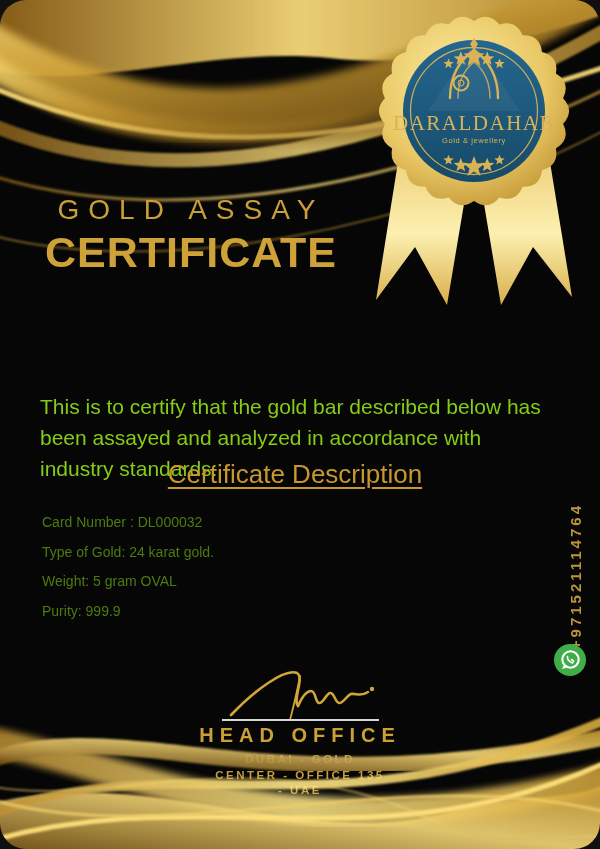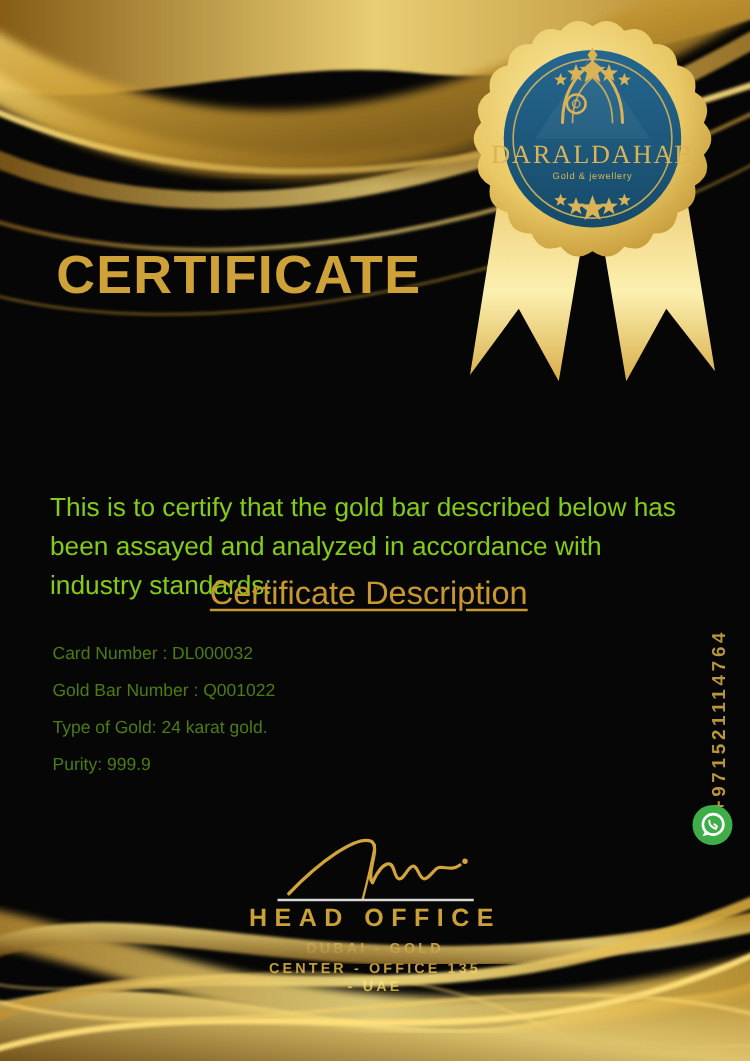--- a/index.html
+++ b/index.html
@@ -1,19 +1,20 @@
 <!DOCTYPE html>
 <html><head>
 <meta charset="utf-8">
 <style>
   html,body{margin:0;padding:0;background:#101010;}
   .page{
     position:relative;width:600px;height:849px;overflow:hidden;
     background:#060606;font-family:"Liberation Sans",sans-serif;
     margin:0 auto;
+    border-radius:26px;
   }
   .decor{position:absolute;left:0;pointer-events:none;}
   .decor.top{top:0;}
   .decor.bottom{bottom:0;}
 
   .title-block{position:absolute;left:25px;top:194px;width:332px;text-align:center;}
   .title-eyebrow{
     color:#C99F36;font-size:28px;letter-spacing:9px;font-weight:400;white-space:nowrap;
   }
   .title-main{
@@ -134,33 +135,34 @@
         <polygon points="460.8,157.8 462.7,162.7 467.9,162.9 463.8,166.2 465.2,171.3 460.8,168.4 456.4,171.3 457.8,166.2 453.7,162.9 458.9,162.7"></polygon>
         <polygon points="474.0,156.0 476.7,163.3 484.5,163.6 478.4,168.4 480.5,175.9 474.0,171.6 467.5,175.9 469.6,168.4 463.5,163.6 471.3,163.3"></polygon>
         <polygon points="487.2,157.8 489.1,162.7 494.3,162.9 490.2,166.2 491.6,171.3 487.2,168.4 482.8,171.3 484.2,166.2 480.1,162.9 485.3,162.7"></polygon>
         <polygon points="499.5,154.7 500.9,158.3 504.7,158.5 501.7,160.9 502.7,164.6 499.5,162.5 496.3,164.6 497.3,160.9 494.3,158.5 498.1,158.3"></polygon>
       </g>
     <text x="474" y="130" text-anchor="middle" fill="#D9B356" font-family="Liberation Serif, serif" font-size="21" letter-spacing="1.5">DARALDAHAB</text>
     <text x="474" y="143" text-anchor="middle" fill="#D9B356" font-family="Liberation Sans, sans-serif" font-size="7.5" letter-spacing="0.6">Gold &amp; jewellery</text>
   </svg>
 
   <div class="title-block">
+    <div class="title-eyebrow">GOLD ASSAY</div>
     <div class="title-main">CERTIFICATE</div>
   </div>
 
   <p class="intro">This is to certify that the gold bar described below has been assayed and analyzed in accordance with industry standards:</p>
 
   <div class="section-link">
     <a>Certificate Description</a>
   </div>
 
   <div class="details">
     <div>Card Number : DL000032</div>
-    <div>Gold Bar Number : Q001022</div>
     <div>Type of Gold: 24 karat gold.</div>
+    <div>Weight: 5 gram OVAL</div>
     <div>Purity: 999.9</div>
   </div>
 
   <div class="phone-wrap">
     <span class="phone-vertical">+971521114764</span>
   </div>
   <svg class="whatsapp" viewBox="0 0 34 34">
     <circle cx="17" cy="17" r="16" fill="#3FAE49"></circle>
     <circle cx="17.5" cy="16.5" r="8.2" fill="none" stroke="#FFFFFF" stroke-width="2.1"></circle>
     <path d="M 11,22 L 9,26 L 14,24.5 Z" fill="#FFFFFF"></path>

